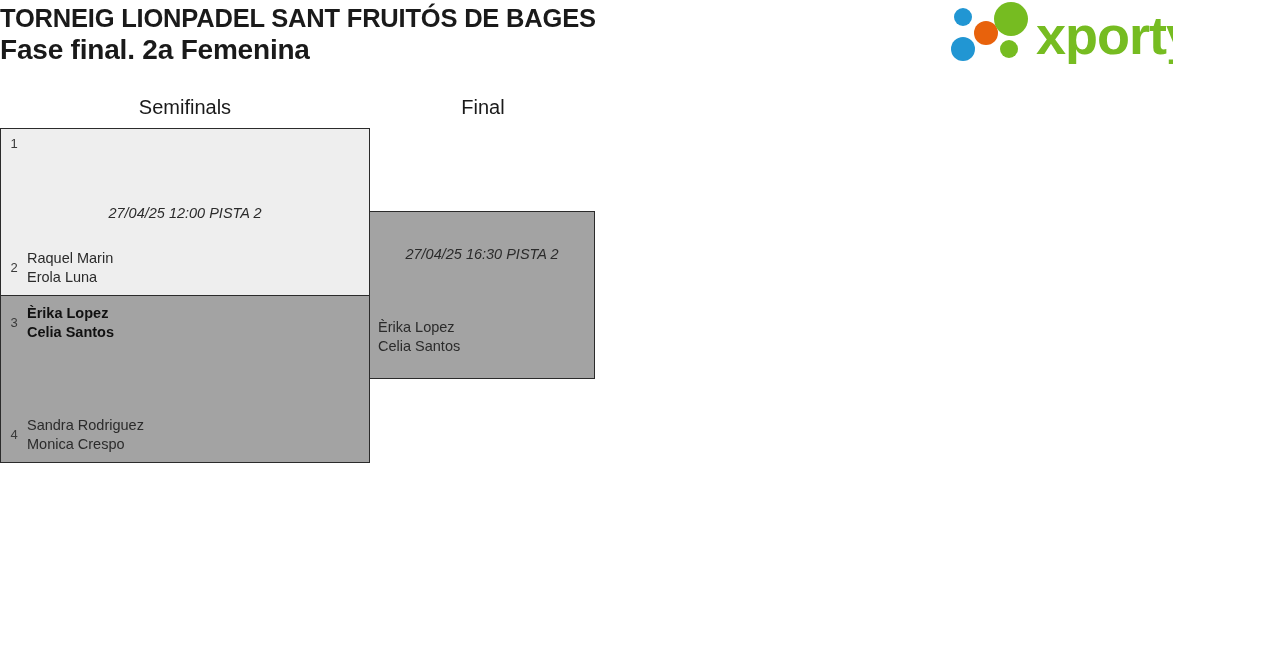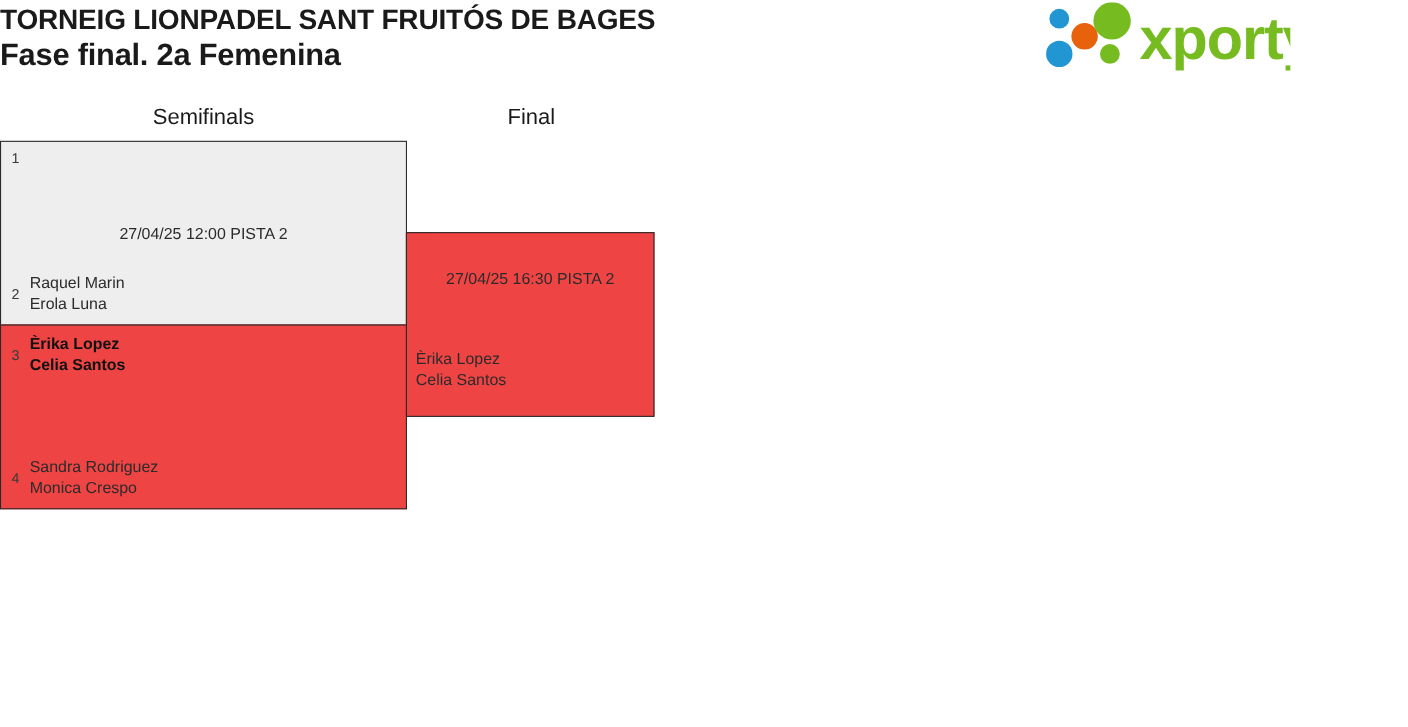--- a/index.html
+++ b/index.html
@@ -65,21 +65,21 @@
     line-height: 20px;
     color: #1a1a1a;
   }
   #round-header-semifinals { left: 85px; top: 97px; width: 200px; }
   #round-header-final      { left: 383px; top: 97px; width: 200px; }
 
   
   .match-box {
     position: absolute;
     border: 1px solid #2b2b2b;
-    background: #ef4444;
+    background: #a3a3a3;
   }
   .match-box.shaded { background: #eeeeee; }
 
   #match-sf1 { left: 0px;   top: 128px; width: 370px; height: 168px; }
   #match-sf2 { left: 0px;   top: 295px; width: 370px; height: 168px; }
   #match-final { left: 369px; top: 211px; width: 226px; height: 168px; }
 
   
   .connector {
     position: absolute;
@@ -122,20 +122,21 @@
 
   
   .match-meta {
     position: absolute;
     left: 0;
     width: 100%;
     text-align: center;
     font-size: 14.5px;
     line-height: 19px;
     color: #2b2b2b;
+    font-style: italic;
   }
   #meta-sf1   { top: 75px; }
   #meta-sf2   { top: 75px; }
   #meta-final { top: 33px; }
 
   
   .final-players {
     position: absolute;
     left: 8px;
     top: 106px;

